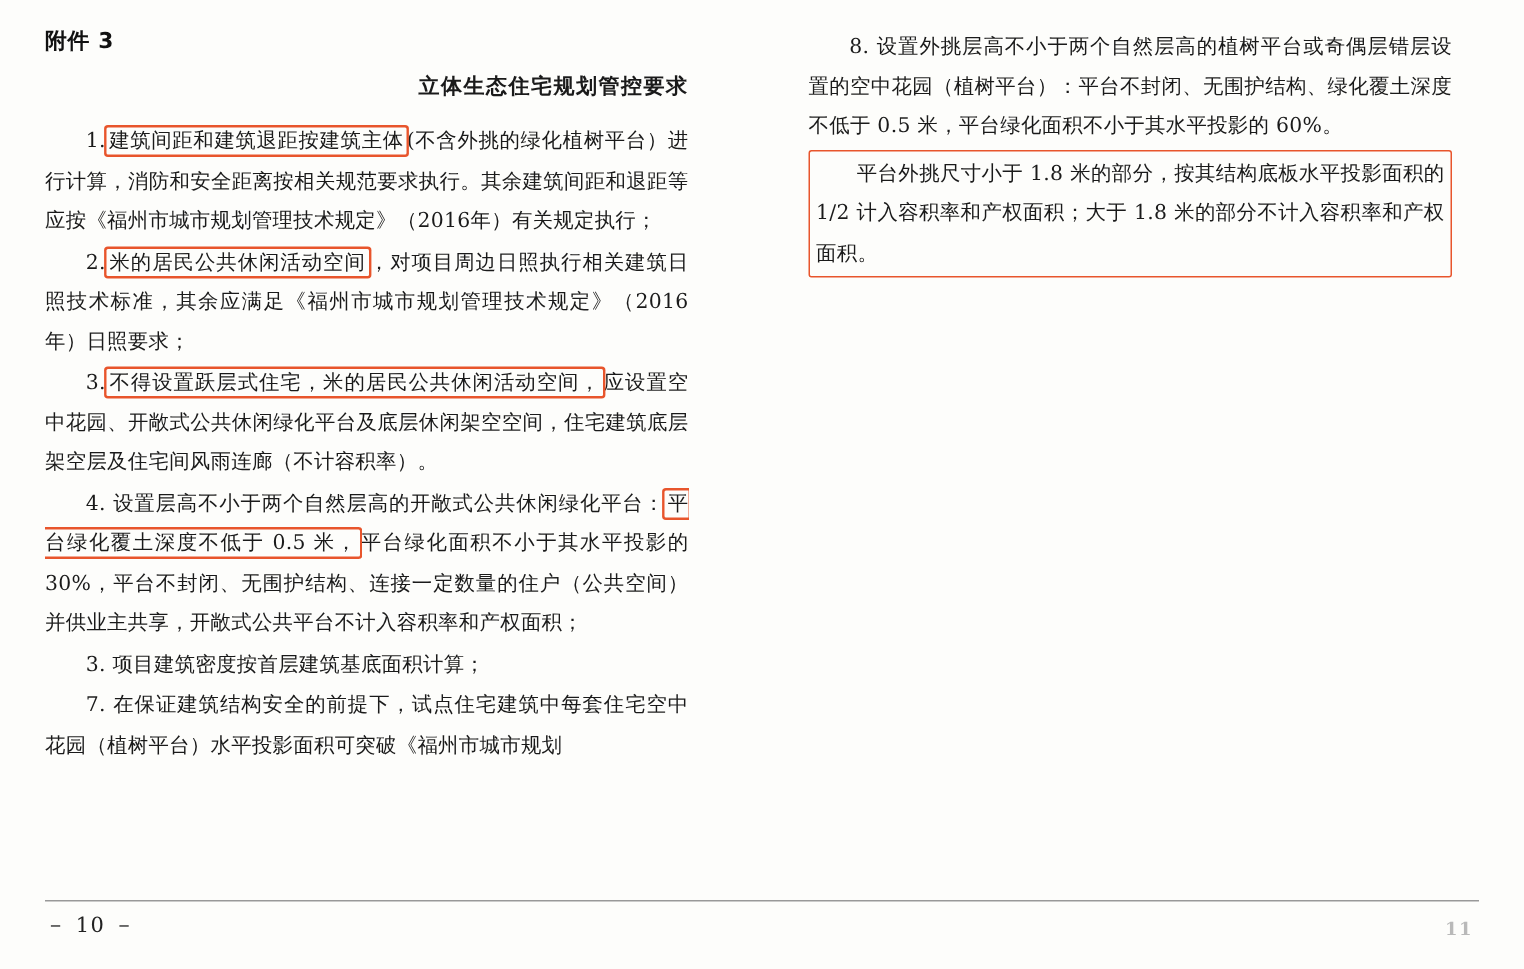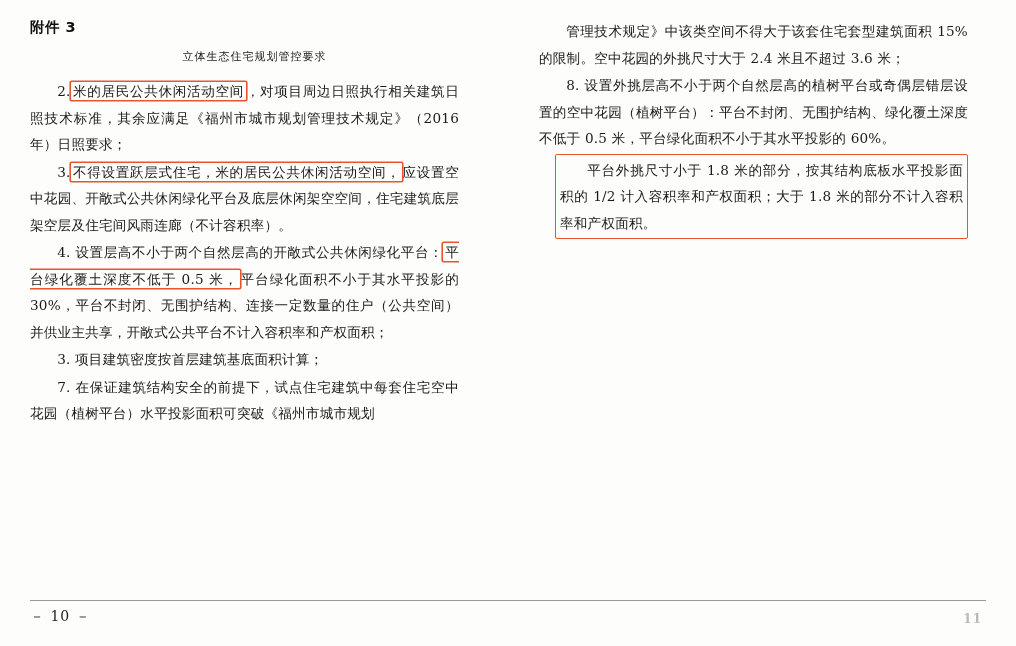--- a/index.html
+++ b/index.html
@@ -41,23 +41,23 @@
   }
   .attach-label {
     font-family: "DejaVu Sans", "Liberation Sans", sans-serif;
     font-weight: bold;
     font-size: 14.5px;
     letter-spacing: 0.5px;
     margin: 0 0 12px 0;
     color: #111;
   }
   .doc-title {
-    text-align: center;
-    font-size: 11px;
-    font-weight: normal;
+    text-align: right;
+    font-size: 14px;
+    font-weight: bold;
     letter-spacing: 1px;
     margin: 0 0 14px 0;
     padding-left: 20px;
   }
   p.para {
     margin: 0 0 1px 0;
     font-size: 13.6px;
     line-height: 26.5px;
     text-align: justify;
     text-justify: inter-ideograph;
@@ -72,21 +72,21 @@
     border-radius: 1px;
     background: rgba(255, 255, 255, 0);
   }
   
   .block-box {
     position: relative;
     display: block;
     border: 1.6px solid #e8552c;
     border-radius: 2px;
     padding: 2px 4px;
-    margin: 2px 0 0 16px;
+    margin: 2px 0 0 0;
   }
   .block-box p.para {
     margin: 0;
   }
   .footer {
     position: absolute;
     bottom: 0;
     left: 0;
     width: 1016px;
     height: 46px;
@@ -121,35 +121,35 @@
 <body>
 
 <div class="page">
 
   <div class="columns">
 
     <div class="col col-left">
       <div class="attach-label">附件 3</div>
       <div class="doc-title">立体生态住宅规划管控要求</div>
 
+      <p class="para"><span>1.</span><span class="hl">建筑间距和建筑退距按建筑主体</span><span>(不含外挑的绿化植树平台）进行计算，消防和安全距离按相关规范要求执行。其余建筑间距和退距等应按《福州市城市规划管理技术规定》（2016年）有关规定执行；</span></p>
 
       <p class="para"><span>2.</span><span class="hl">米的居民公共休闲活动空间</span><span>，对项目周边日照执行相关建筑日照技术标准，其余应满足《福州市城市规划管理技术规定》（2016 年）日照要求；</span></p>
 
       <p class="para"><span>3.</span><span class="hl">不得设置跃层式住宅，米的居民公共休闲活动空间，</span><span>应设置空中花园、开敞式公共休闲绿化平台及底层休闲架空空间，住宅建筑底层架空层及住宅间风雨连廊（不计容积率）。</span></p>
 
       <p class="para"><span>4. 设置层高不小于两个自然层高的开敞式公共休闲绿化平台：</span><span class="hl">平台绿化覆土深度不低于 0.5 米，</span><span>平台绿化面积不小于其水平投影的 30%，平台不封闭、无围护结构、连接一定数量的住户（公共空间）并供业主共享，开敞式公共平台不计入容积率和产权面积；</span></p>
 
 
       <p class="para">3. 项目建筑密度按首层建筑基底面积计算；</p>
 
       <p class="para">7. 在保证建筑结构安全的前提下，试点住宅建筑中每套住宅空中花园（植树平台）水平投影面积可突破《福州市城市规划</p>
     </div>
 
     <div class="col col-right">
-      <p class="para">管理技术规定》中该类空间不得大于该套住宅套型建筑面积 15% 的限制。空中花园的外挑尺寸大于 2.4 米且不超过 3.6 米；</p>
 
       <p class="para">8. 设置外挑层高不小于两个自然层高的植树平台或奇偶层错层设置的空中花园（植树平台）：平台不封闭、无围护结构、绿化覆土深度不低于 0.5 米，平台绿化面积不小于其水平投影的 60%。</p>
 
       <div class="block-box">
         <p class="para">平台外挑尺寸小于 1.8 米的部分，按其结构底板水平投影面积的 1/2 计入容积率和产权面积；大于 1.8 米的部分不计入容积率和产权面积。</p>
       </div>
     </div>
 
   </div>
 

